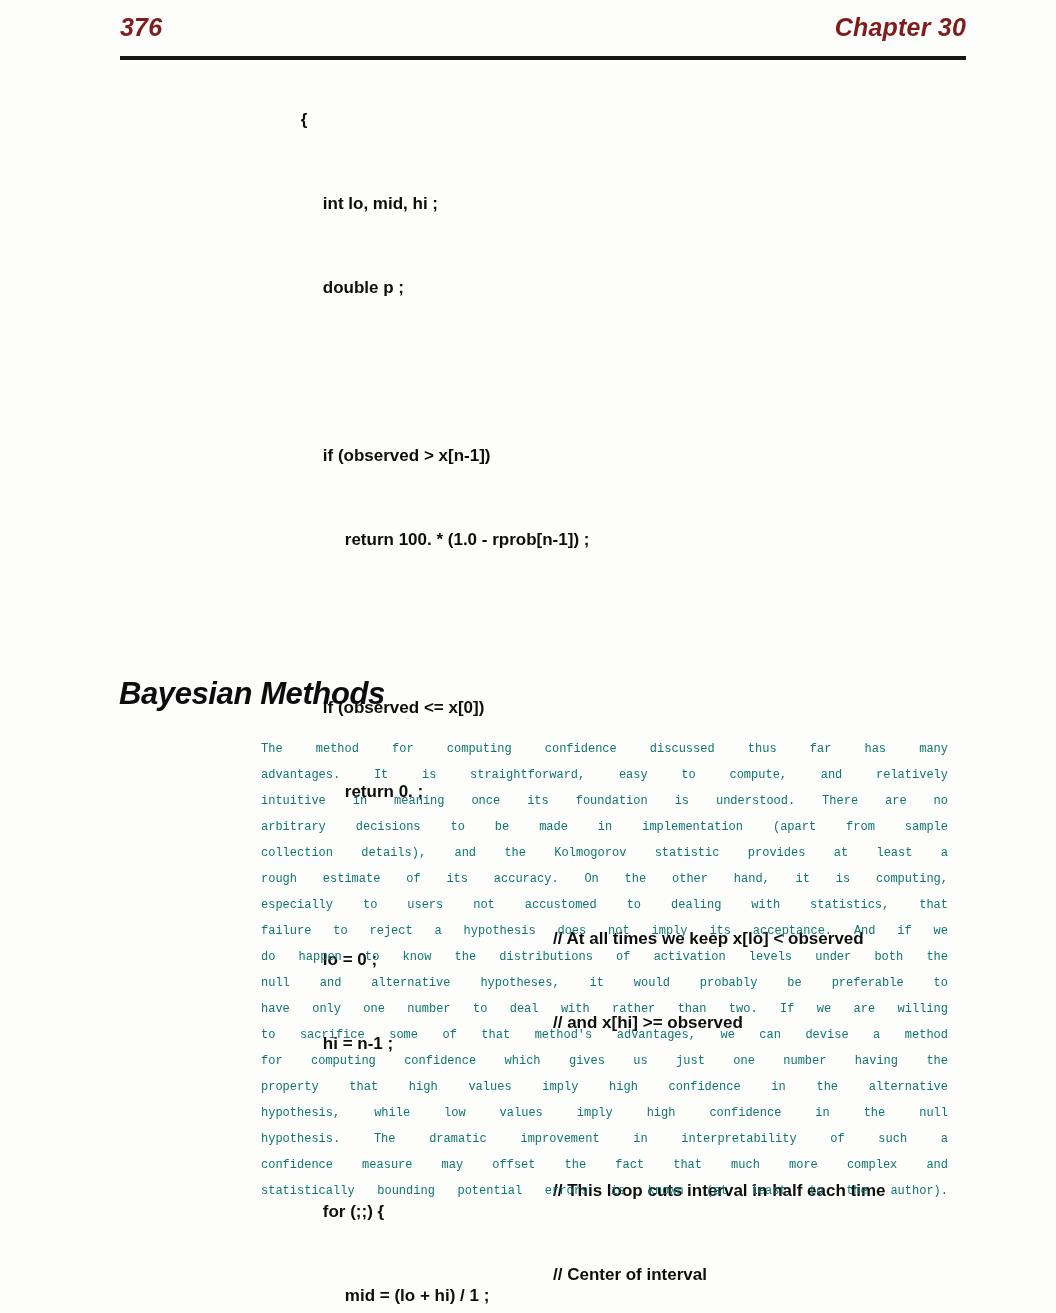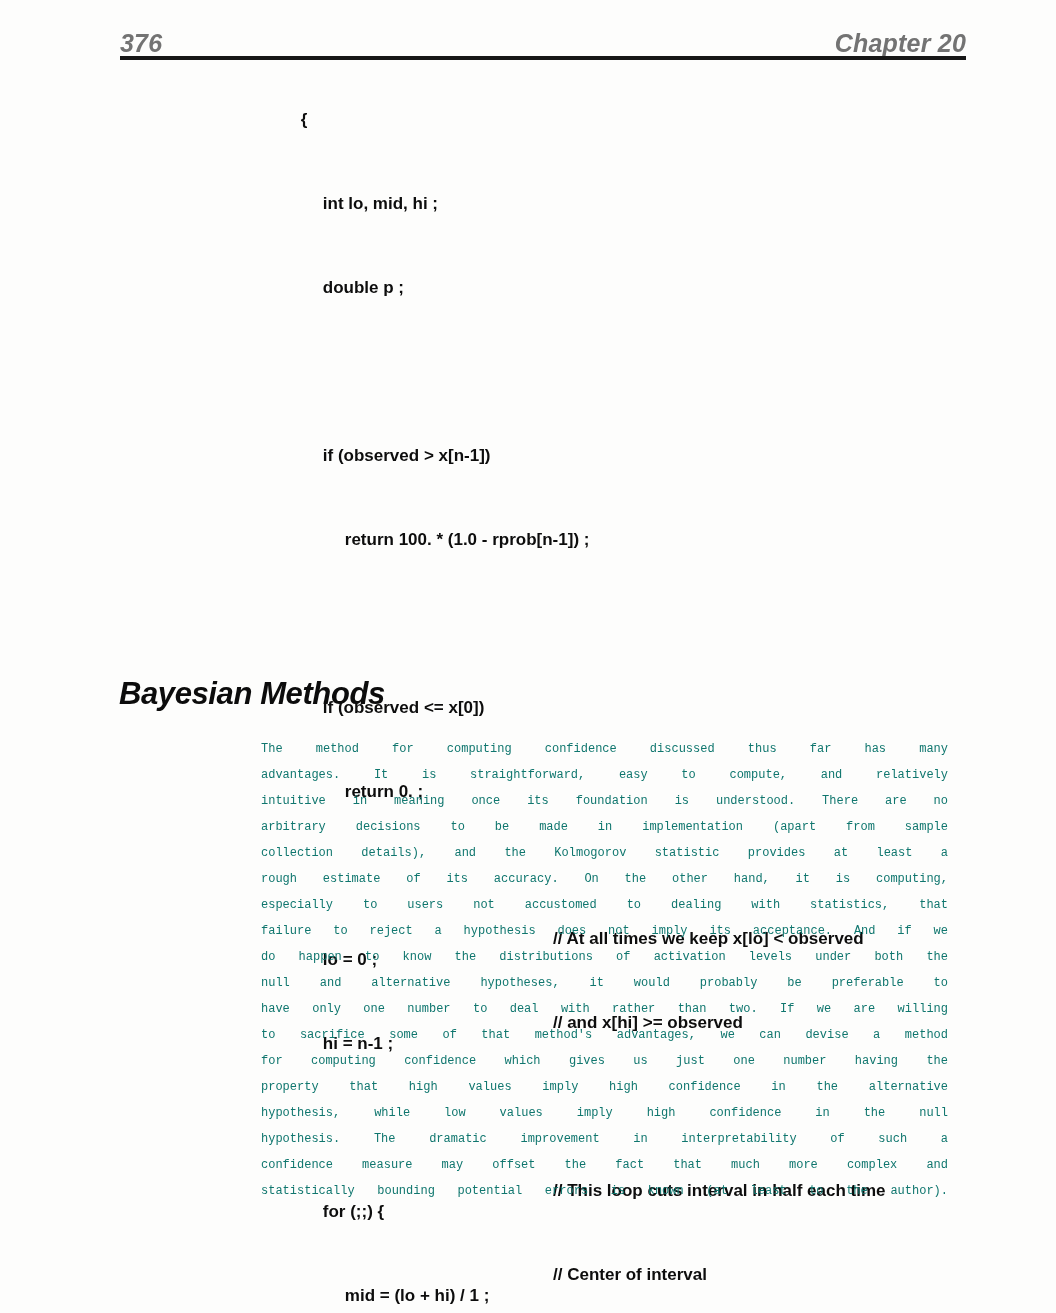--- a/index.html
+++ b/index.html
@@ -9,26 +9,26 @@
     height: 1313px;
     background: #fdfdfc;
     color: #111;
     font-family: "Liberation Sans", sans-serif;
     overflow: hidden;
   }
   
   .running-header {
     position: absolute;
     left: 120px;
-    top: 29px;
+    top: 13px;
     width: 846px;
     display: flex;
     justify-content: space-between;
     font: italic 700 25px "Liberation Sans", sans-serif;
-    color: #737373;
+    color: #7f1d1d;
     letter-spacing: 0.2px;
   }
   .header-rule {
     position: absolute;
     left: 120px;
     top: 56px;
     width: 846px;
     height: 3.5px;
     background: #171717;
   }
@@ -90,21 +90,21 @@
     overflow: hidden;
   }
 </style>
 </head>
 <body>
 
 <div class="page">
 
   <div class="running-header">
     <span class="page-number">376</span>
-    <span class="chapter-label">Chapter 20</span>
+    <span class="chapter-label">Chapter 30</span>
   </div>
 
   <div class="header-rule"></div>
 
   <div class="code">
 
       <div class="code-line">
         <span class="code-text" style="padding-left: 0px;">{</span>
         <span class="code-comment"></span>
       </div>

